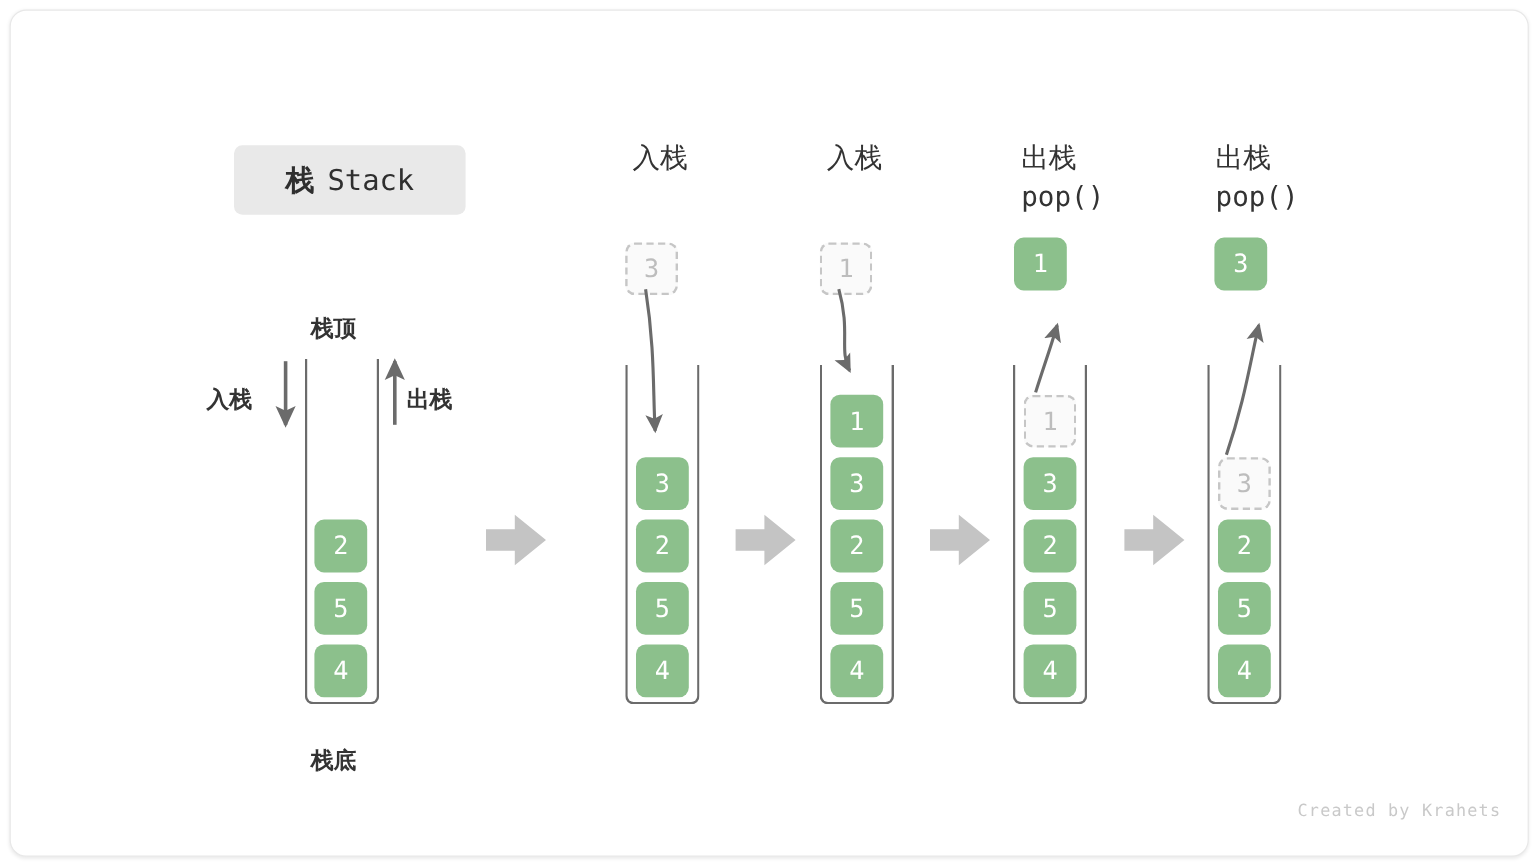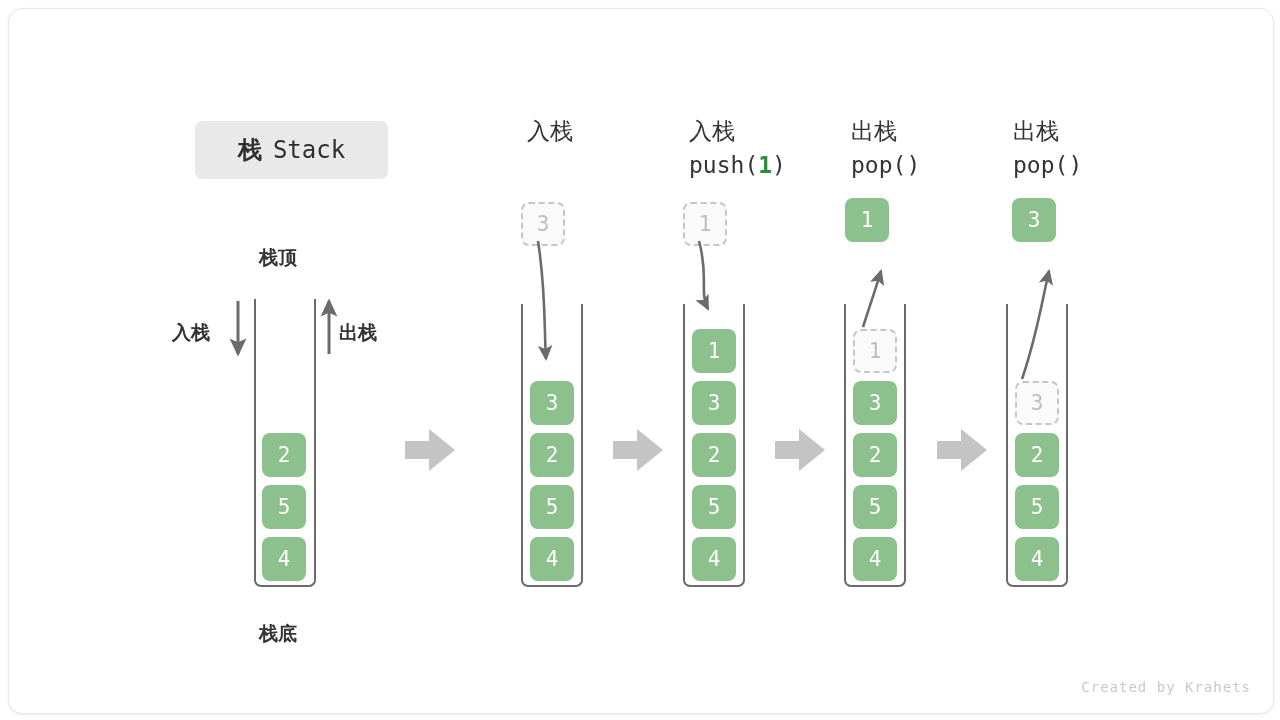--- a/index.html
+++ b/index.html
@@ -95,21 +95,21 @@
   }
   .cap-label{
     position:absolute;
     font-family:"Liberation Sans","DejaVu Sans",sans-serif;
     font-weight:bold;font-size:19px;color:#333333;
     white-space:nowrap;
   }
 
   
   #credit{
-    position:absolute;right:22px;bottom:18px;
+    position:absolute;right:22px;bottom:29px;
     font-family:"DejaVu Sans Mono","Liberation Mono",monospace;
     font-size:14px;color:#c9c9c9;letter-spacing:1px;
   }
 
   svg.overlay{position:absolute;left:0;top:0;width:1264px;height:704px;pointer-events:none;}
 </style>
 </head>
 <body>
 
 <div id="canvas">
@@ -118,34 +118,33 @@
     <span class="cn">栈</span>
     <span class="en">Stack</span>
   </div>
 
   <div class="col-head" style="left:518px;top:105px;">
     <span class="cn">入栈</span>
   </div>
 
   <div class="col-head" style="left:680px;top:105px;">
     <span class="cn">入栈</span>
-    <span class="code"><span>push(</span><span class="arg">1</span><span>)</span></span>
   </div>
 
   <div class="col-head" style="left:842px;top:105px;">
     <span class="cn">出栈</span>
     <span class="code"><span>pop(</span><span class="arg"></span><span>)</span></span>
   </div>
 
   <div class="col-head" style="left:1004px;top:105px;">
     <span class="cn">出栈</span>
     <span class="code"><span>pop(</span><span class="arg"></span><span>)</span></span>
   </div>
 
-  <div class="cap-label" style="left:250px;top:236px;text-align:right;">栈顶</div>
+  <div class="cap-label" style="left:250px;top:252px;text-align:right;">栈顶</div>
   <div class="side-label" style="left:163px;top:311px;">入栈</div>
   <div class="side-label" style="left:330px;top:311px;">出栈</div>
 
   <div class="stack-box" style="left:245px;top:290px;height:288px;"></div>
   <div class="cell" style="left:253px;top:424px;">2</div>
   <div class="cell" style="left:253px;top:476px;">5</div>
   <div class="cell" style="left:253px;top:528px;">4</div>
 
   <div class="cap-label" style="left:250px;top:612px;">栈底</div>
 

